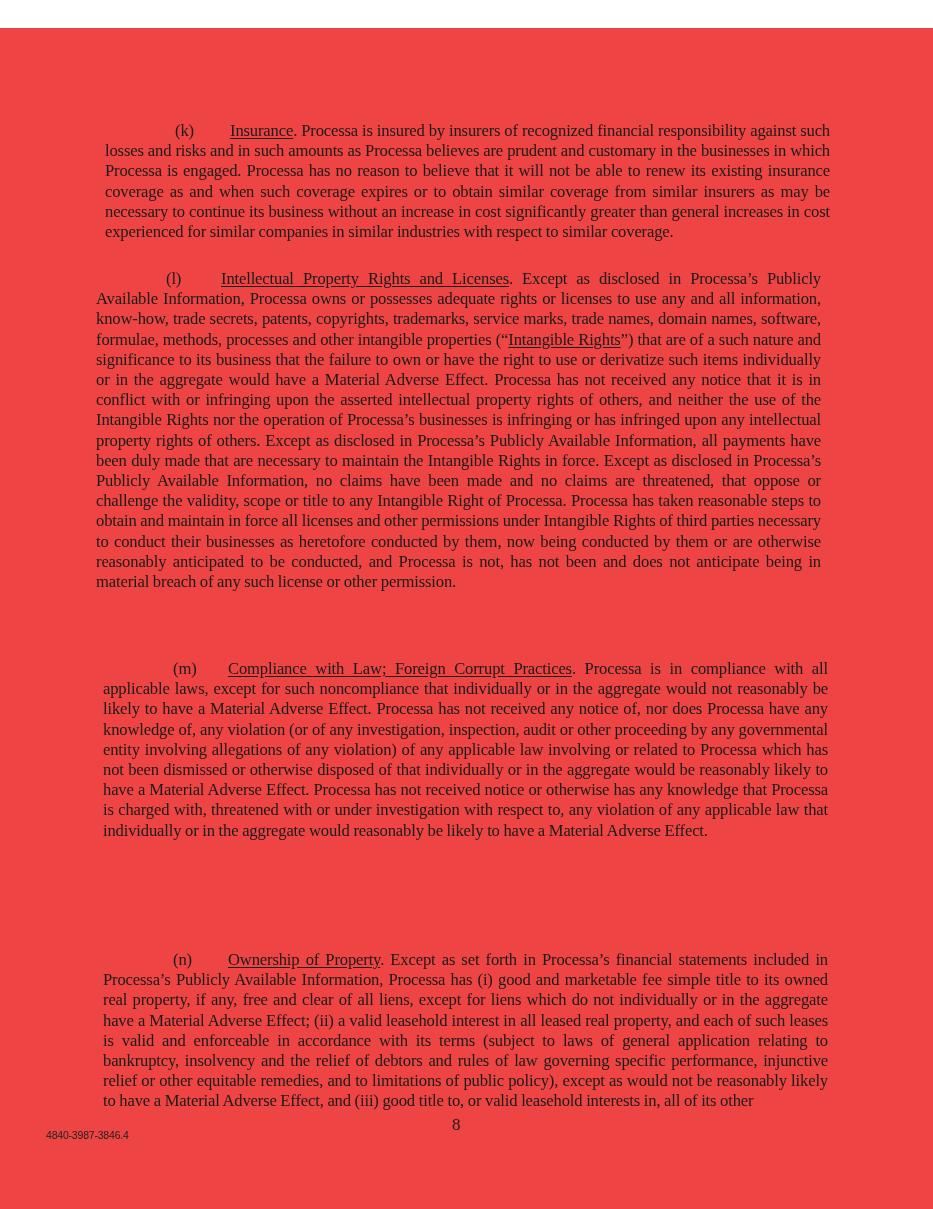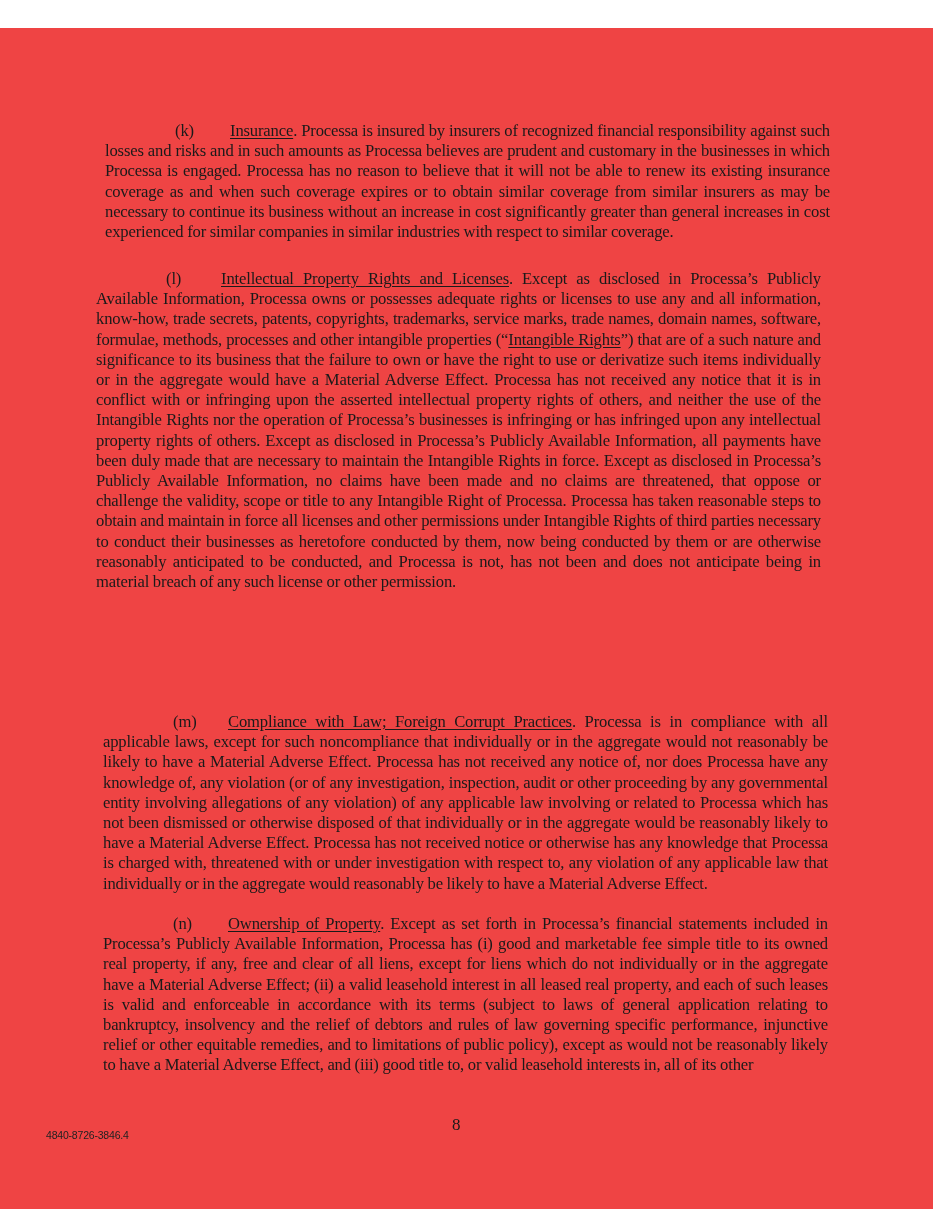--- a/index.html
+++ b/index.html
@@ -18,22 +18,22 @@
       line-height: 20.2px;
       color: #1a1a1a;
       text-align: justify;
       letter-spacing: -0.15px;
       word-spacing: -0.3px;
     }
     .para .first-line-num { display: inline-block; margin-left: 70px; width: 55px; }
     .u { text-decoration: underline; text-underline-offset: 2px; }
     #para-k { top: 93px; left: 105px; }
     #para-l { top: 241px; left: 96px; }
-    #para-m { top: 684px; left: 103px; }
-    #para-n { top: 886px; left: 103px; }
+    #para-m { top: 631px; left: 103px; }
+    #para-n { top: 922px; left: 103px; }
     .page-number {
       position: absolute; left: 452px; top: 1087px;
       font-family: "Liberation Serif", serif; font-size: 17px; color: #1a1a1a;
     }
     .doc-id {
       position: absolute; left: 46px; top: 1101px;
       font-family: "Liberation Sans", sans-serif; font-size: 10.5px; color: #222;
       letter-spacing: -0.2px;
     }
     .scan-edge {
@@ -49,16 +49,16 @@
 
   <div class="para" id="para-k"><span class="first-line-num">(k)</span><span class="u">Insurance</span><span>.  Processa is insured by insurers of recognized financial responsibility against such losses and risks and in such amounts as Processa believes are prudent and customary in the businesses in which Processa is engaged.  Processa has no reason to believe that it will not be able to renew its existing insurance coverage as and when such coverage expires or to obtain similar coverage from similar insurers as may be necessary to continue its business without an increase in cost significantly greater than general increases in cost experienced for similar companies in similar industries with respect to similar coverage.</span></div>
 
   <div class="para" id="para-l"><span class="first-line-num">(l)</span><span class="u">Intellectual Property Rights and Licenses</span><span>.  Except as disclosed in Processa’s Publicly Available Information, Processa owns or possesses adequate rights or licenses to use any and all information, know-how, trade secrets, patents, copyrights, trademarks, service marks, trade names, domain names, software, formulae, methods, processes and other intangible properties (“</span><span class="u">Intangible Rights</span><span>”) that are of a such nature and significance to its business that the failure to own or have the right to use or derivatize such items individually or in the aggregate would have a Material Adverse Effect.  Processa has not received any notice that it is in conflict with or infringing upon the asserted intellectual property rights of others, and neither the use of the Intangible Rights nor the operation of Processa’s businesses is infringing or has infringed upon any intellectual property rights of others.  Except as disclosed in Processa’s Publicly Available Information, all payments have been duly made that are necessary to maintain the Intangible Rights in force.  Except as disclosed in Processa’s Publicly Available Information, no claims have been made and no claims are threatened, that oppose or challenge the validity, scope or title to any Intangible Right of Processa.  Processa has taken reasonable steps to obtain and maintain in force all licenses and other permissions under Intangible Rights of third parties necessary to conduct their businesses as heretofore conducted by them, now being conducted by them or are otherwise reasonably anticipated to be conducted, and Processa is not, has not been and does not anticipate being in material breach of any such license or other permission.</span></div>
 
   <div class="para" id="para-m"><span class="first-line-num">(m)</span><span class="u">Compliance with Law; Foreign Corrupt Practices</span><span>.  Processa is in compliance with all applicable laws, except for such noncompliance that individually or in the aggregate would not reasonably be likely to have a Material Adverse Effect.  Processa has not received any notice of, nor does Processa have any knowledge of, any violation (or of any investigation, inspection, audit or other proceeding by any governmental entity involving allegations of any violation) of any applicable law involving or related to Processa which has not been dismissed or otherwise disposed of that individually or in the aggregate would be reasonably likely to have a Material Adverse Effect.  Processa has not received notice or otherwise has any knowledge that Processa is charged with, threatened with or under investigation with respect to, any violation of any applicable law that individually or in the aggregate would reasonably be likely to have a Material Adverse Effect.</span></div>
 
   <div class="para" id="para-n"><span class="first-line-num">(n)</span><span class="u">Ownership of Property</span><span>.  Except as set forth in Processa’s financial statements included in Processa’s Publicly Available Information, Processa has (i) good and marketable fee simple title to its owned real property, if any, free and clear of all liens, except for liens which do not individually or in the aggregate have a Material Adverse Effect; (ii) a valid leasehold interest in all leased real property, and each of such leases is valid and enforceable in accordance with its terms (subject to laws of general application relating to bankruptcy, insolvency and the relief of debtors and rules of law governing specific performance, injunctive relief or other equitable remedies, and to limitations of public policy), except as would not be reasonably likely to have a Material Adverse Effect, and (iii) good title to, or valid leasehold interests in, all of its other</span></div>
 
   <div class="page-number">8</div>
-  <div class="doc-id">4840-8726-3846.4</div>
+  <div class="doc-id">4840-3987-3846.4</div>
 
   <div class="scan-edge"></div>
 </div>
 
 </body></html>

